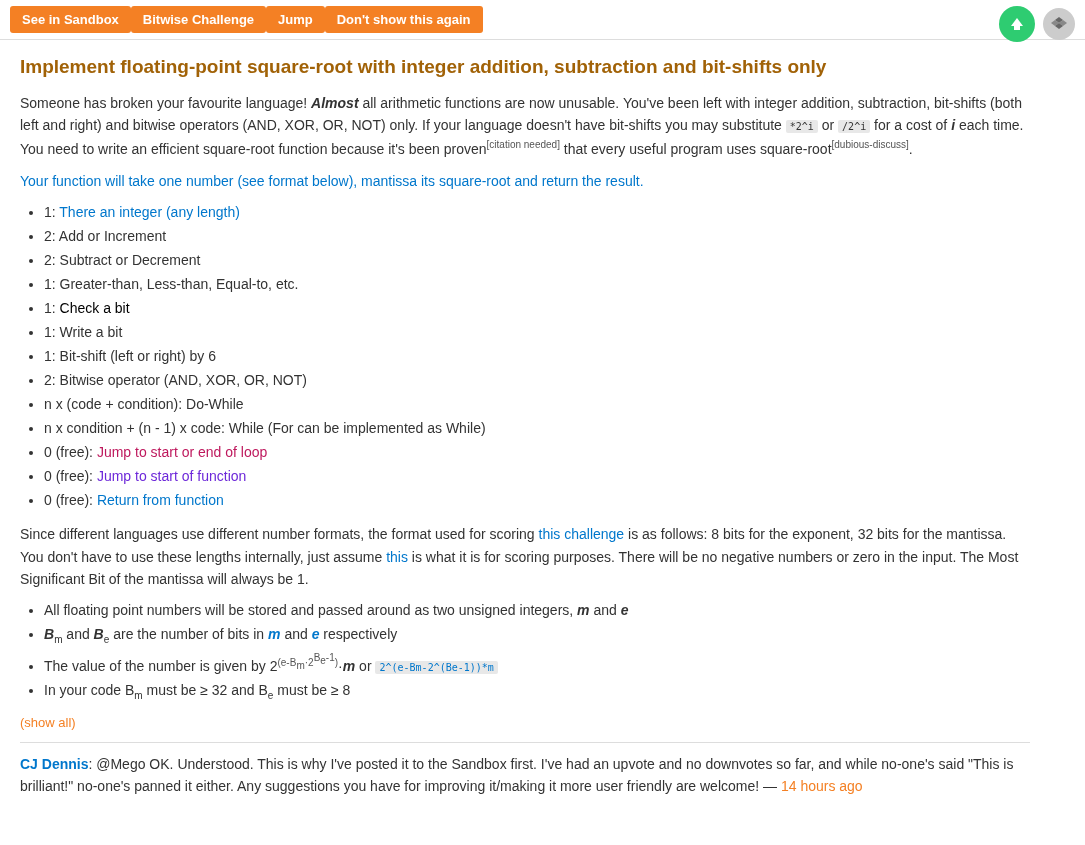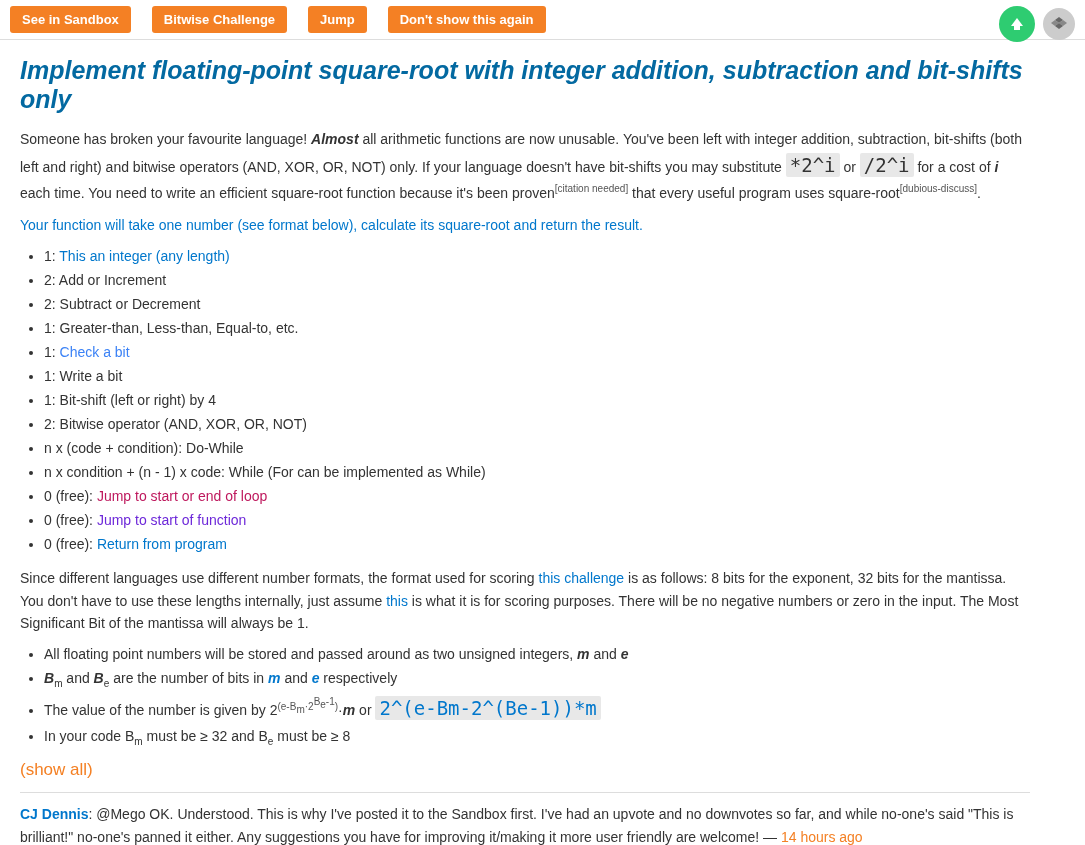--- a/index.html
+++ b/index.html
@@ -11,21 +11,21 @@
       width: 1085px;
       min-height: 845px;
     }
 
     
     .top-bar {
       background: #fff;
       padding: 6px 10px;
       display: flex;
       align-items: center;
-      gap: 21px;
+      gap: 0;
       border-bottom: 1px solid #ddd;
       position: relative;
     }
     .btn-orange {
       background: #f48024;
       color: #fff;
       border: none;
       padding: 6px 12px;
       cursor: pointer;
       font-size: 13px;
@@ -77,38 +77,37 @@
       padding: 2px 6px;
     }
 
     
     .content {
       padding: 16px 20px;
       max-width: 1050px;
     }
 
     h1.title {
-      font-size: 25px;
-      font-weight: bold;
-      color: #0369a1;
+      font-size: 19px;
+      font-weight: bold;
+      color: #a16207;
       margin-bottom: 14px;
       border-bottom: none;
-      font-style: italic;
     }
 
     p {
       margin-bottom: 10px;
       line-height: 1.6;
     }
 
     code {
       background: #e8e8e8;
       padding: 1px 4px;
       font-family: monospace;
-      font-size: 19px;
+      font-size: 10px;
       border-radius: 2px;
     }
 
     sup {
       font-size: 10px;
       color: #555;
     }
 
     .scoring-label {
       font-weight: bold;
@@ -120,21 +119,21 @@
       margin-bottom: 12px;
     }
     ul li {
       margin-bottom: 3px;
       line-height: 1.5;
     }
 
     .show-all {
       color: #f48024;
       cursor: pointer;
-      font-size: 17px;
+      font-size: 13px;
       display: block;
       margin-bottom: 12px;
     }
 
     .divider {
       border: none;
       border-top: 1px solid #ddd;
       margin: 10px 0;
     }
 
@@ -194,63 +193,63 @@
 
 <div class="content">
 
   <h1 class="title">Implement floating-point square-root with integer addition, subtraction and bit-shifts only</h1>
 
   <p>
     <span>Someone has broken your favourite language! </span><span class="italic">Almost</span><span> all arithmetic functions are now unusable. You've been left with integer addition, subtraction, bit-shifts (both left and right) and bitwise operators (AND, XOR, OR, NOT) only. If your language doesn't have bit-shifts you may substitute </span><code>*2^i</code><span> or </span><code>/2^i</code><span> for a cost of </span><span class="italic">i</span><span> each time. You need to write an efficient square-root function because it's been proven</span><sup>[citation needed]</sup><span> that every useful program uses square-root</span><sup>[dubious-discuss]</sup><span>.</span>
   </p>
 
   <p style="color:#0077cc;">
-    <span>Your function will take one number (see format below), calculate its square-root and return the result.</span>
+    <span>Your function will take one number (see format below), mantissa its square-root and return the result.</span>
   </p>
 
 
   <ul>
     <li>
-      <span>1: </span><span style="color:#0077cc;">This an integer (any length)</span>
+      <span>1: </span><span style="color:#0077cc;">There an integer (any length)</span>
     </li>
     <li>
       <span>2: Add or Increment</span>
     </li>
     <li>
       <span>2: Subtract or Decrement</span>
     </li>
     <li>
       <span>1: Greater-than, Less-than, Equal-to, etc.</span>
     </li>
     <li>
-      <span>1: </span><span style="color:#3b82f6;">Check a bit</span>
+      <span>1: </span><span style="color:#000000;">Check a bit</span>
     </li>
     <li>
       <span>1: Write a bit</span>
     </li>
     <li>
-      <span>1: Bit-shift (left or right) by 4</span>
+      <span>1: Bit-shift (left or right) by 6</span>
     </li>
     <li>
       <span>2: Bitwise operator (AND, XOR, OR, NOT)</span>
     </li>
     <li>
       <span>n x (code + condition): Do-While</span>
     </li>
     <li>
       <span>n x condition + (n - 1) x code: While (For can be implemented as While)</span>
     </li>
     <li>
       <span>0 (free): </span><span style="color:#be185d;">Jump to start or end of loop</span>
     </li>
     <li>
       <span>0 (free): </span><span style="color:#6d28d9;">Jump to start of function</span>
     </li>
     <li>
-      <span>0 (free): </span><span style="color:#0077cc;">Return from program</span>
+      <span>0 (free): </span><span style="color:#0077cc;">Return from function</span>
     </li>
   </ul>
 
   <p>
     Since different languages use different number formats, the format used for scoring <span style="color:#0077cc;">this challenge</span> is as follows: 8 bits for the exponent, 32 bits for the mantissa. You don't have to use these lengths internally, just assume <span style="color:#0077cc;">this</span> is what it is for scoring purposes. There will be no negative numbers or zero in the input. The Most Significant Bit of the mantissa will always be 1.
   </p>
 
   <ul>
     <li>
       All floating point numbers will be stored and passed around as two unsigned integers, <span class="italic">m</span> and <span class="italic">e</span>

